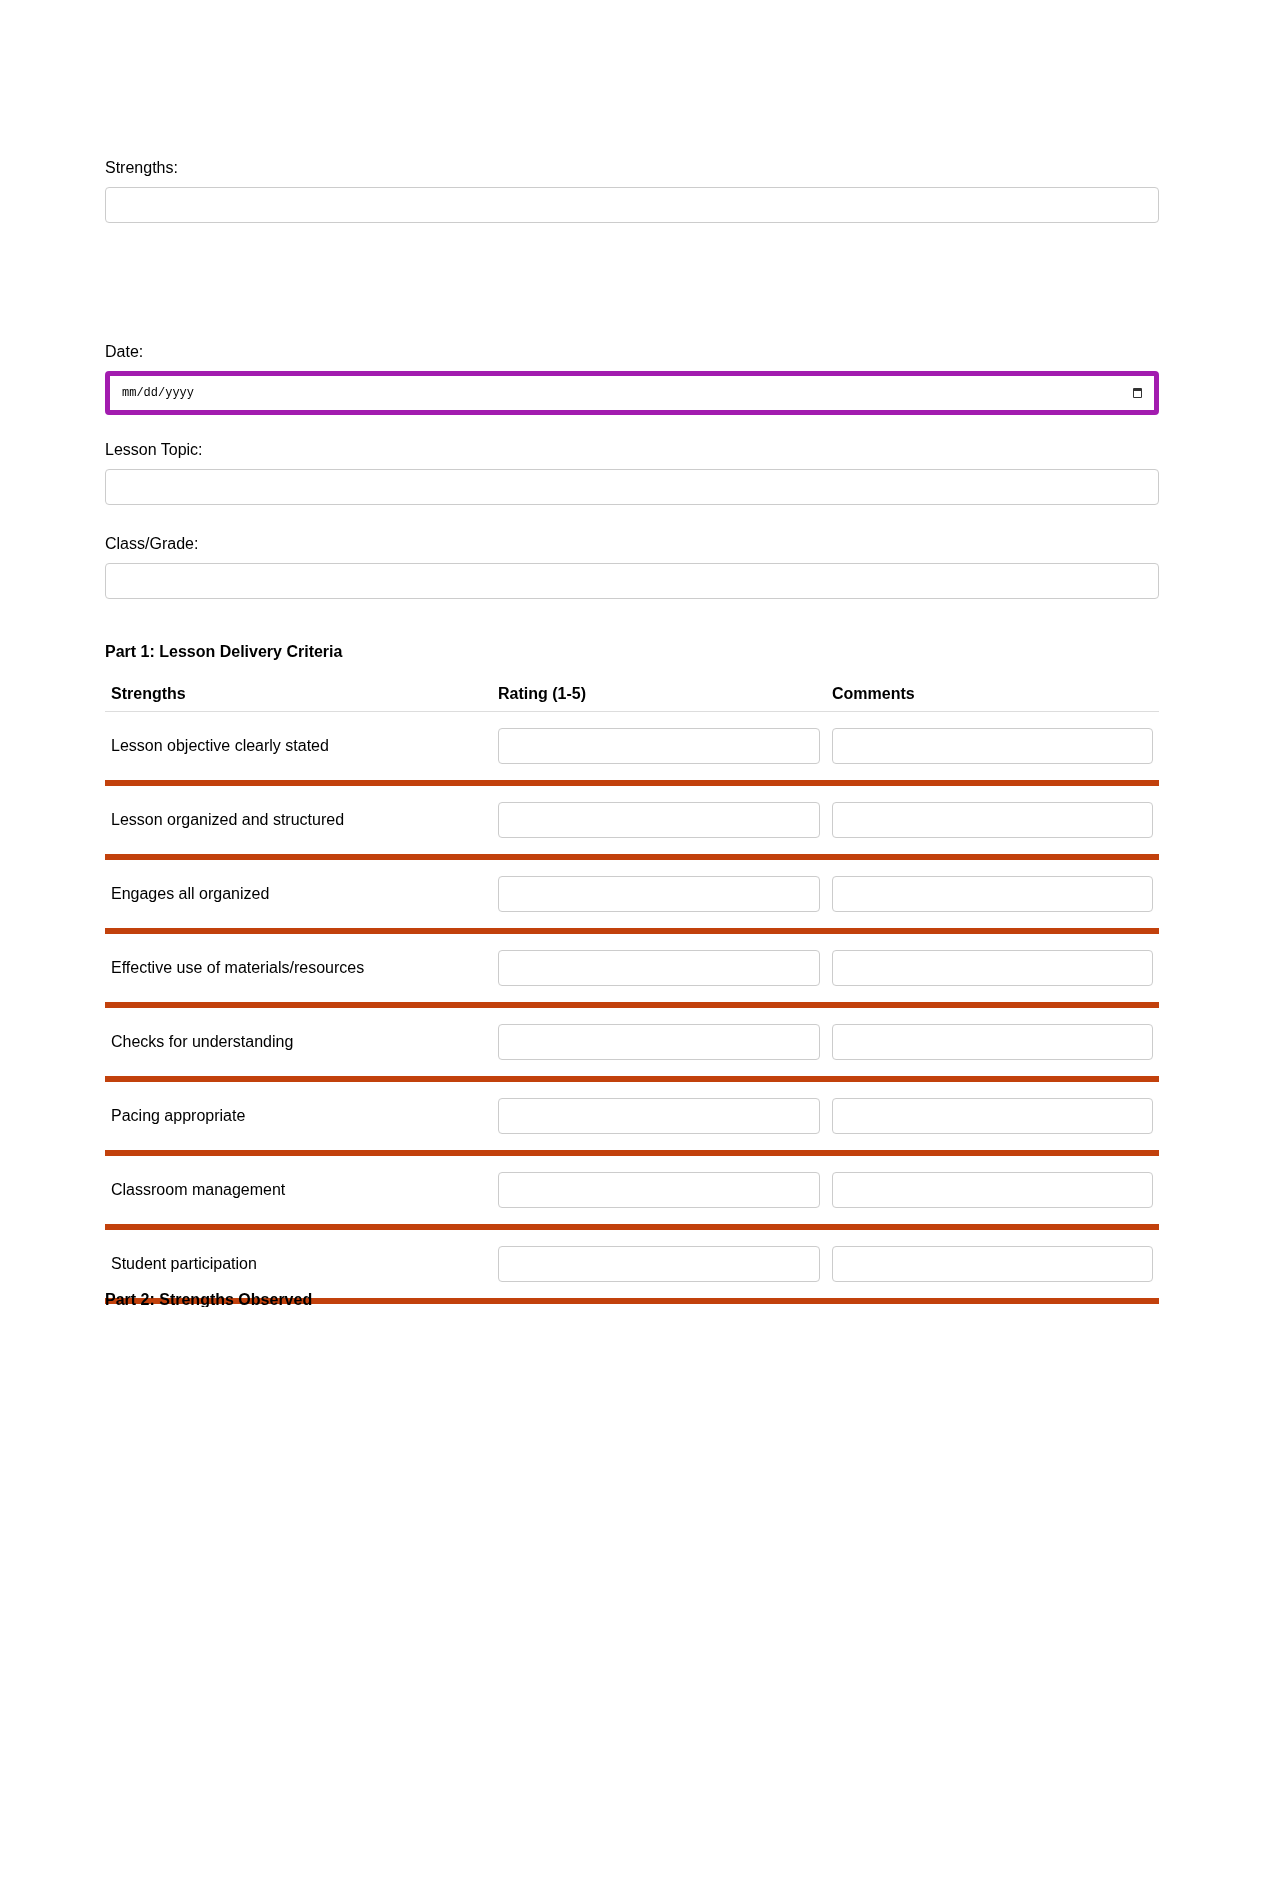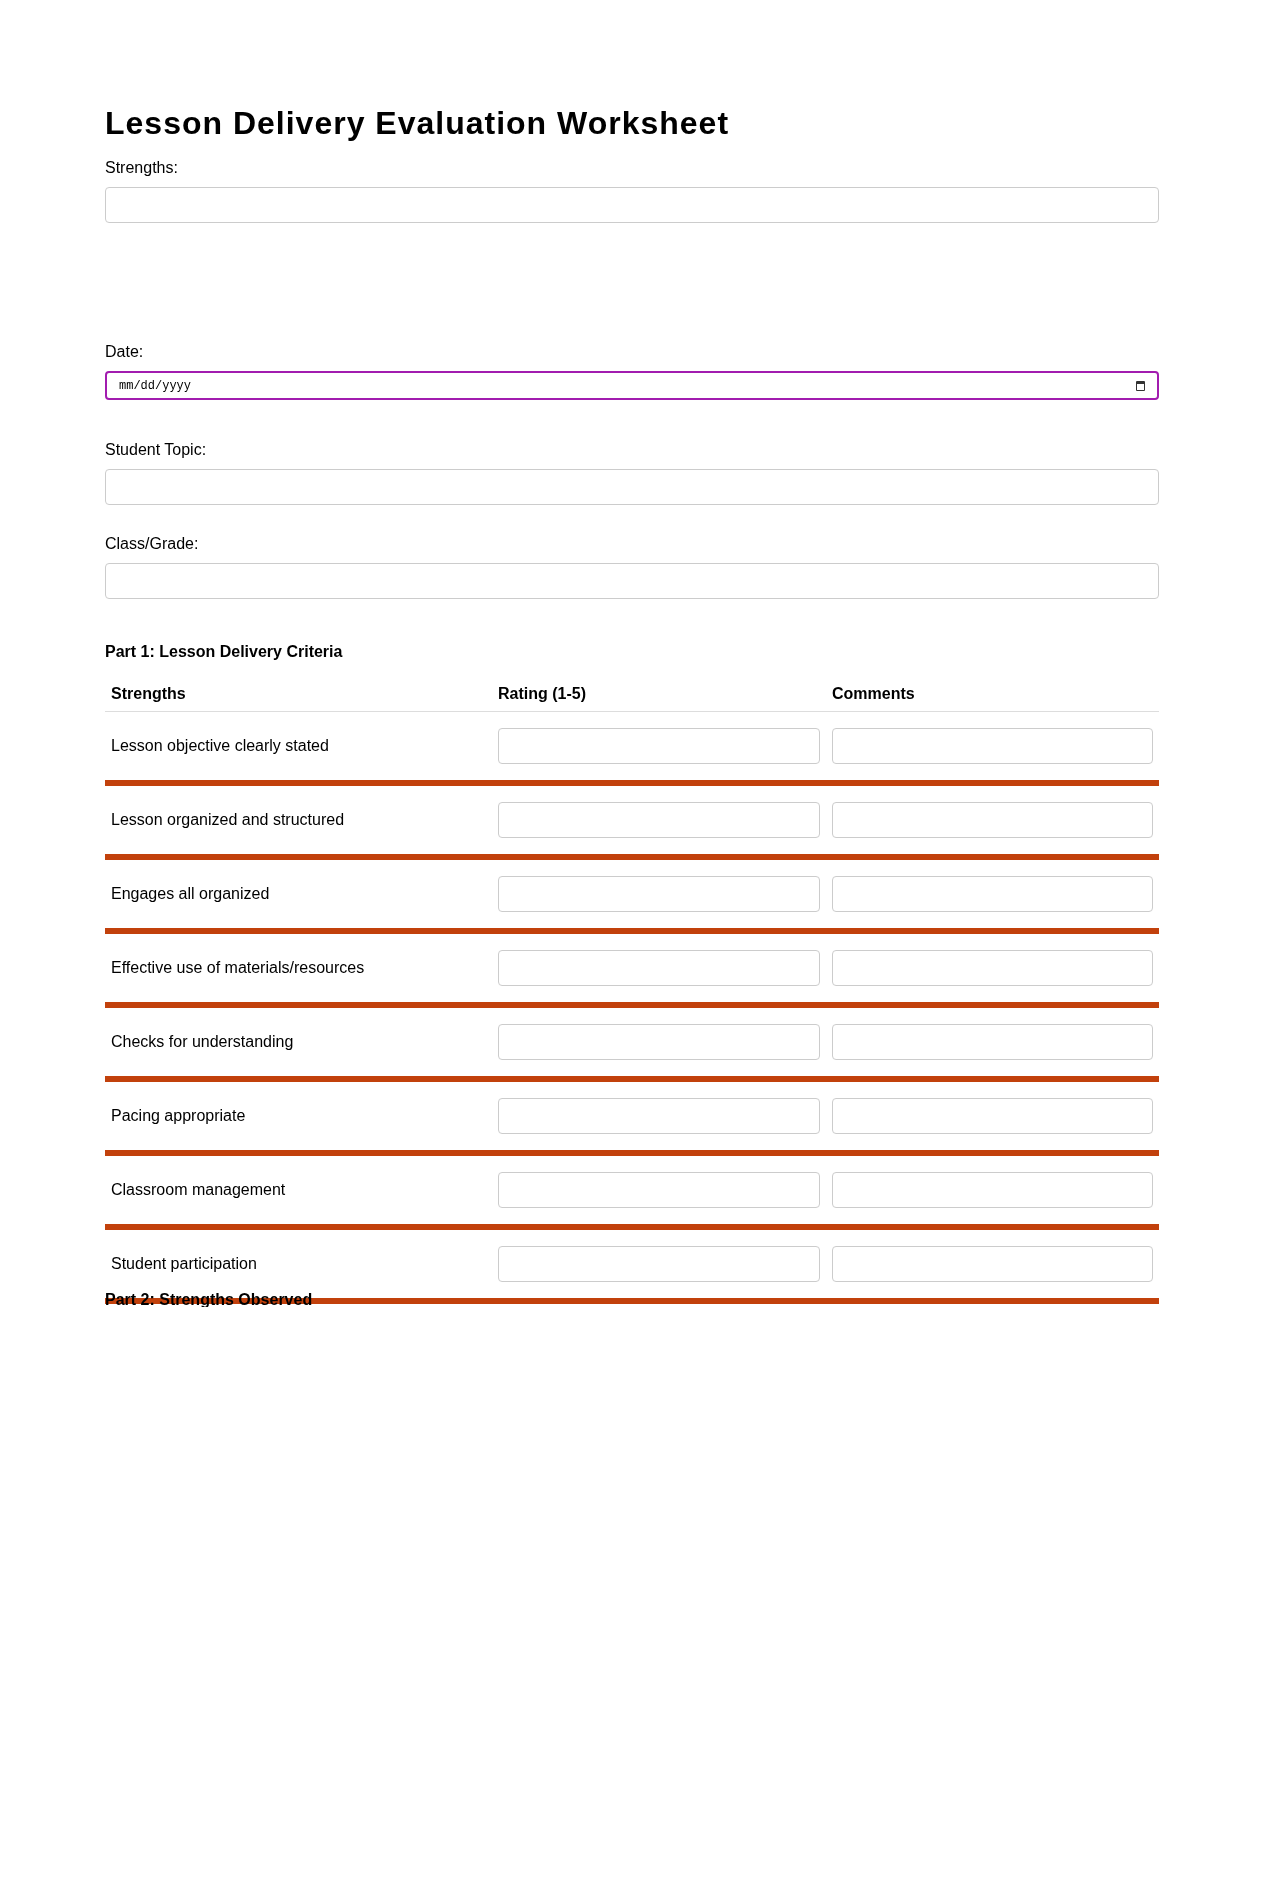--- a/index.html
+++ b/index.html
@@ -2,54 +2,53 @@
 <html><head>
 <meta charset="utf-8">
 <style>
   html, body { margin: 0; padding: 0; background: #ffffff; }
   body { width: 1263px; height: 1882px; font-family: "Liberation Sans", sans-serif; color: #000; }
   .page { position: absolute; left: 105px; top: 0; width: 1054px; height: 1307px; overflow: hidden; }
   h1 { font-family: "Liberation Sans", sans-serif; font-size: 32px; font-weight: bold; letter-spacing: 1px; margin: 0; position: absolute; top: 103px; left: 0; line-height: 40px; }
   .field { position: absolute; left: 0; width: 1054px; }
   .field label { display: block; font-size: 16px; line-height: 18px; margin-bottom: 10px; }
   .field .inp { display: block; box-sizing: border-box; width: 1054px; height: 36px; border: 1px solid #cccccc; border-radius: 4px; background: #fff; padding: 0 10px; font-size: 14px; font-family: "Liberation Sans", sans-serif; }
-  .date-inp { display: flex; align-items: center; justify-content: space-between; box-sizing: border-box; width: 1054px; height: 29px; border: 2px solid #a21caf; border-radius: 4px; padding: 0 12px; }
+  .date-inp { display: flex; align-items: center; justify-content: space-between; box-sizing: border-box; width: 1054px; height: 44px; border: 5px solid #a21caf; border-radius: 4px; padding: 0 12px; }
   .date-text { font-family: "Liberation Mono", monospace; font-size: 12px; color: #000; }
   .cal-icon { width: 9px; height: 10px; border: 1.5px solid #333; border-top-width: 3px; border-radius: 1px; box-sizing: border-box; }
   h2 { position: absolute; left: 0; font-size: 16px; font-weight: bold; margin: 0; line-height: 20px; }
   table { position: absolute; left: 0; top: 675px; width: 1054px; border-collapse: collapse; }
   th { text-align: left; font-size: 16px; font-weight: bold; padding: 10px 6px 8px 6px; height: 18px; border-bottom: 1px solid #dddddd; }
   td { font-size: 16px; padding: 10px 6px; border-bottom: 6px solid #c2410c; height: 48px; vertical-align: middle; }
   td .cell-inp { display: block; box-sizing: border-box; width: 100%; height: 36px; border: 1px solid #cccccc; border-radius: 4px; background: #fff; }
   .col-criteria { width: 375px; }
   .col-rating { width: 322px; }
   .col-comments { width: 321px; }
 </style>
 </head>
 <body>
 
 <div class="page">
-  <h1>Lesson Delivery Evaluation Worksheet</h1>
 
   <div class="field" style="top:159px">
     <label>Strengths:</label>
     <input class="inp" type="text" value="" style="">
   </div>
 
 
   <div class="field" style="top:343px">
     <label>Date:</label>
     <div class="date-inp">
       <span class="date-text">mm/dd/yyyy</span>
       <span class="cal-icon"></span>
     </div>
   </div>
 
   <div class="field" style="top:441px">
-    <label>Student Topic:</label>
+    <label>Lesson Topic:</label>
     <input class="inp" type="text" value="" style="">
   </div>
 
   <div class="field" style="top:535px">
     <label>Class/Grade:</label>
     <input class="inp" type="text" value="" style="">
   </div>
 
   <h2 style="top:642px">Part 1: Lesson Delivery Criteria</h2>
 

